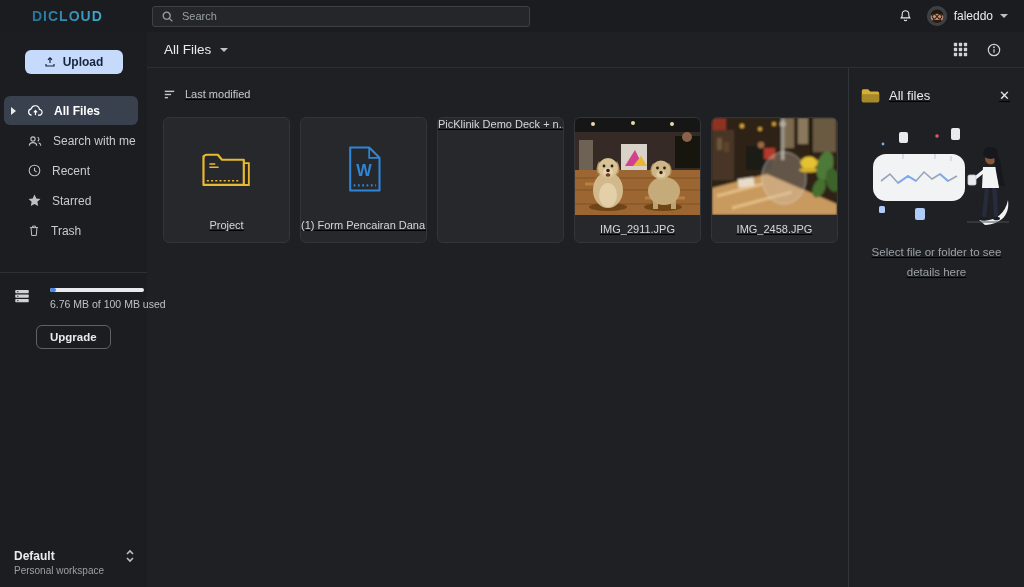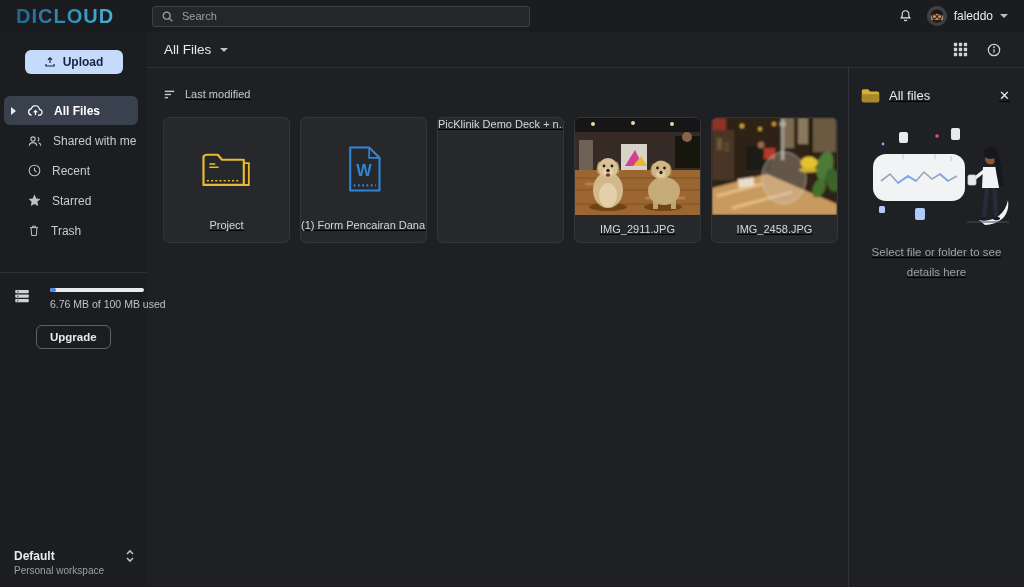--- a/index.html
+++ b/index.html
@@ -2,21 +2,21 @@
 <html><head>
 <meta charset="utf-8">
 <style>
   * { margin:0; padding:0; box-sizing:border-box; }
   html,body { width:1024px; height:587px; overflow:hidden; background:#141518;
     font-family:"Liberation Sans", sans-serif; }
   .app { width:1024px; height:587px; display:flex; flex-direction:column; background:#1e2023; }
 
   
   .topbar { height:32px; background:#1b1c20; display:flex; align-items:center; flex:none; }
-  .logo { width:147px; padding-left:16px; font-size:20px; font-weight:800; letter-spacing:1px;
+  .logo { width:147px; padding-left:32px; font-size:14px; font-weight:800; letter-spacing:1px;
     background:linear-gradient(90deg,#1d5a85,#4ecdf0);
     -webkit-background-clip:text; background-clip:text; color:transparent; }
   .searchbar { width:378px; height:21px; margin-left:5px; background:#242629; border:1px solid #3f4145;
     border-radius:3px; display:flex; align-items:center; padding:4px 8px; gap:8px; }
   .searchbar input { flex:1; background:transparent; border:none; outline:none; color:#e8eaed;
     font-size:11px; font-family:"Liberation Sans",sans-serif; }
   .searchbar input::placeholder { color:#9aa0a6; }
   .topbar-right { margin-left:auto; display:flex; align-items:center; gap:14px; padding-right:16px; }
   .iconbtn { background:none; border:none; cursor:pointer; display:flex; align-items:center; }
   .account { display:flex; align-items:center; gap:7px; cursor:pointer; }
@@ -159,21 +159,21 @@
         </div>
         <div class="nav-item">
           <span style="display:flex">
             <svg width="16" height="14" viewBox="0 0 24 20" fill="none" stroke="#bdc1c6" stroke-width="1.7">
               <circle cx="9" cy="7" r="3.2"></circle>
                 <path d="M3.5 17c0-3 2.5-4.6 5.5-4.6s5.5 1.6 5.5 4.6"></path>
               <path d="M16 4.4a3.2 3.2 0 0 1 0 5.8"></path>
                 <path d="M17.5 12.6c2 .7 3.2 2.2 3.2 4.4"></path>
             </svg>
           </span>
-          <span>Shared with me</span>
+          <span>Search with me</span>
         </div>
         <div class="nav-item">
           <span style="display:flex">
             <svg width="15" height="15" viewBox="0 0 24 24" fill="none" stroke="#bdc1c6" stroke-width="1.7">
               <circle cx="12" cy="12" r="8.5"></circle>
                 <path d="M12 7.5V12l3.5 2.5"></path>
             </svg>
           </span>
           <span>Recent</span>
         </div>

